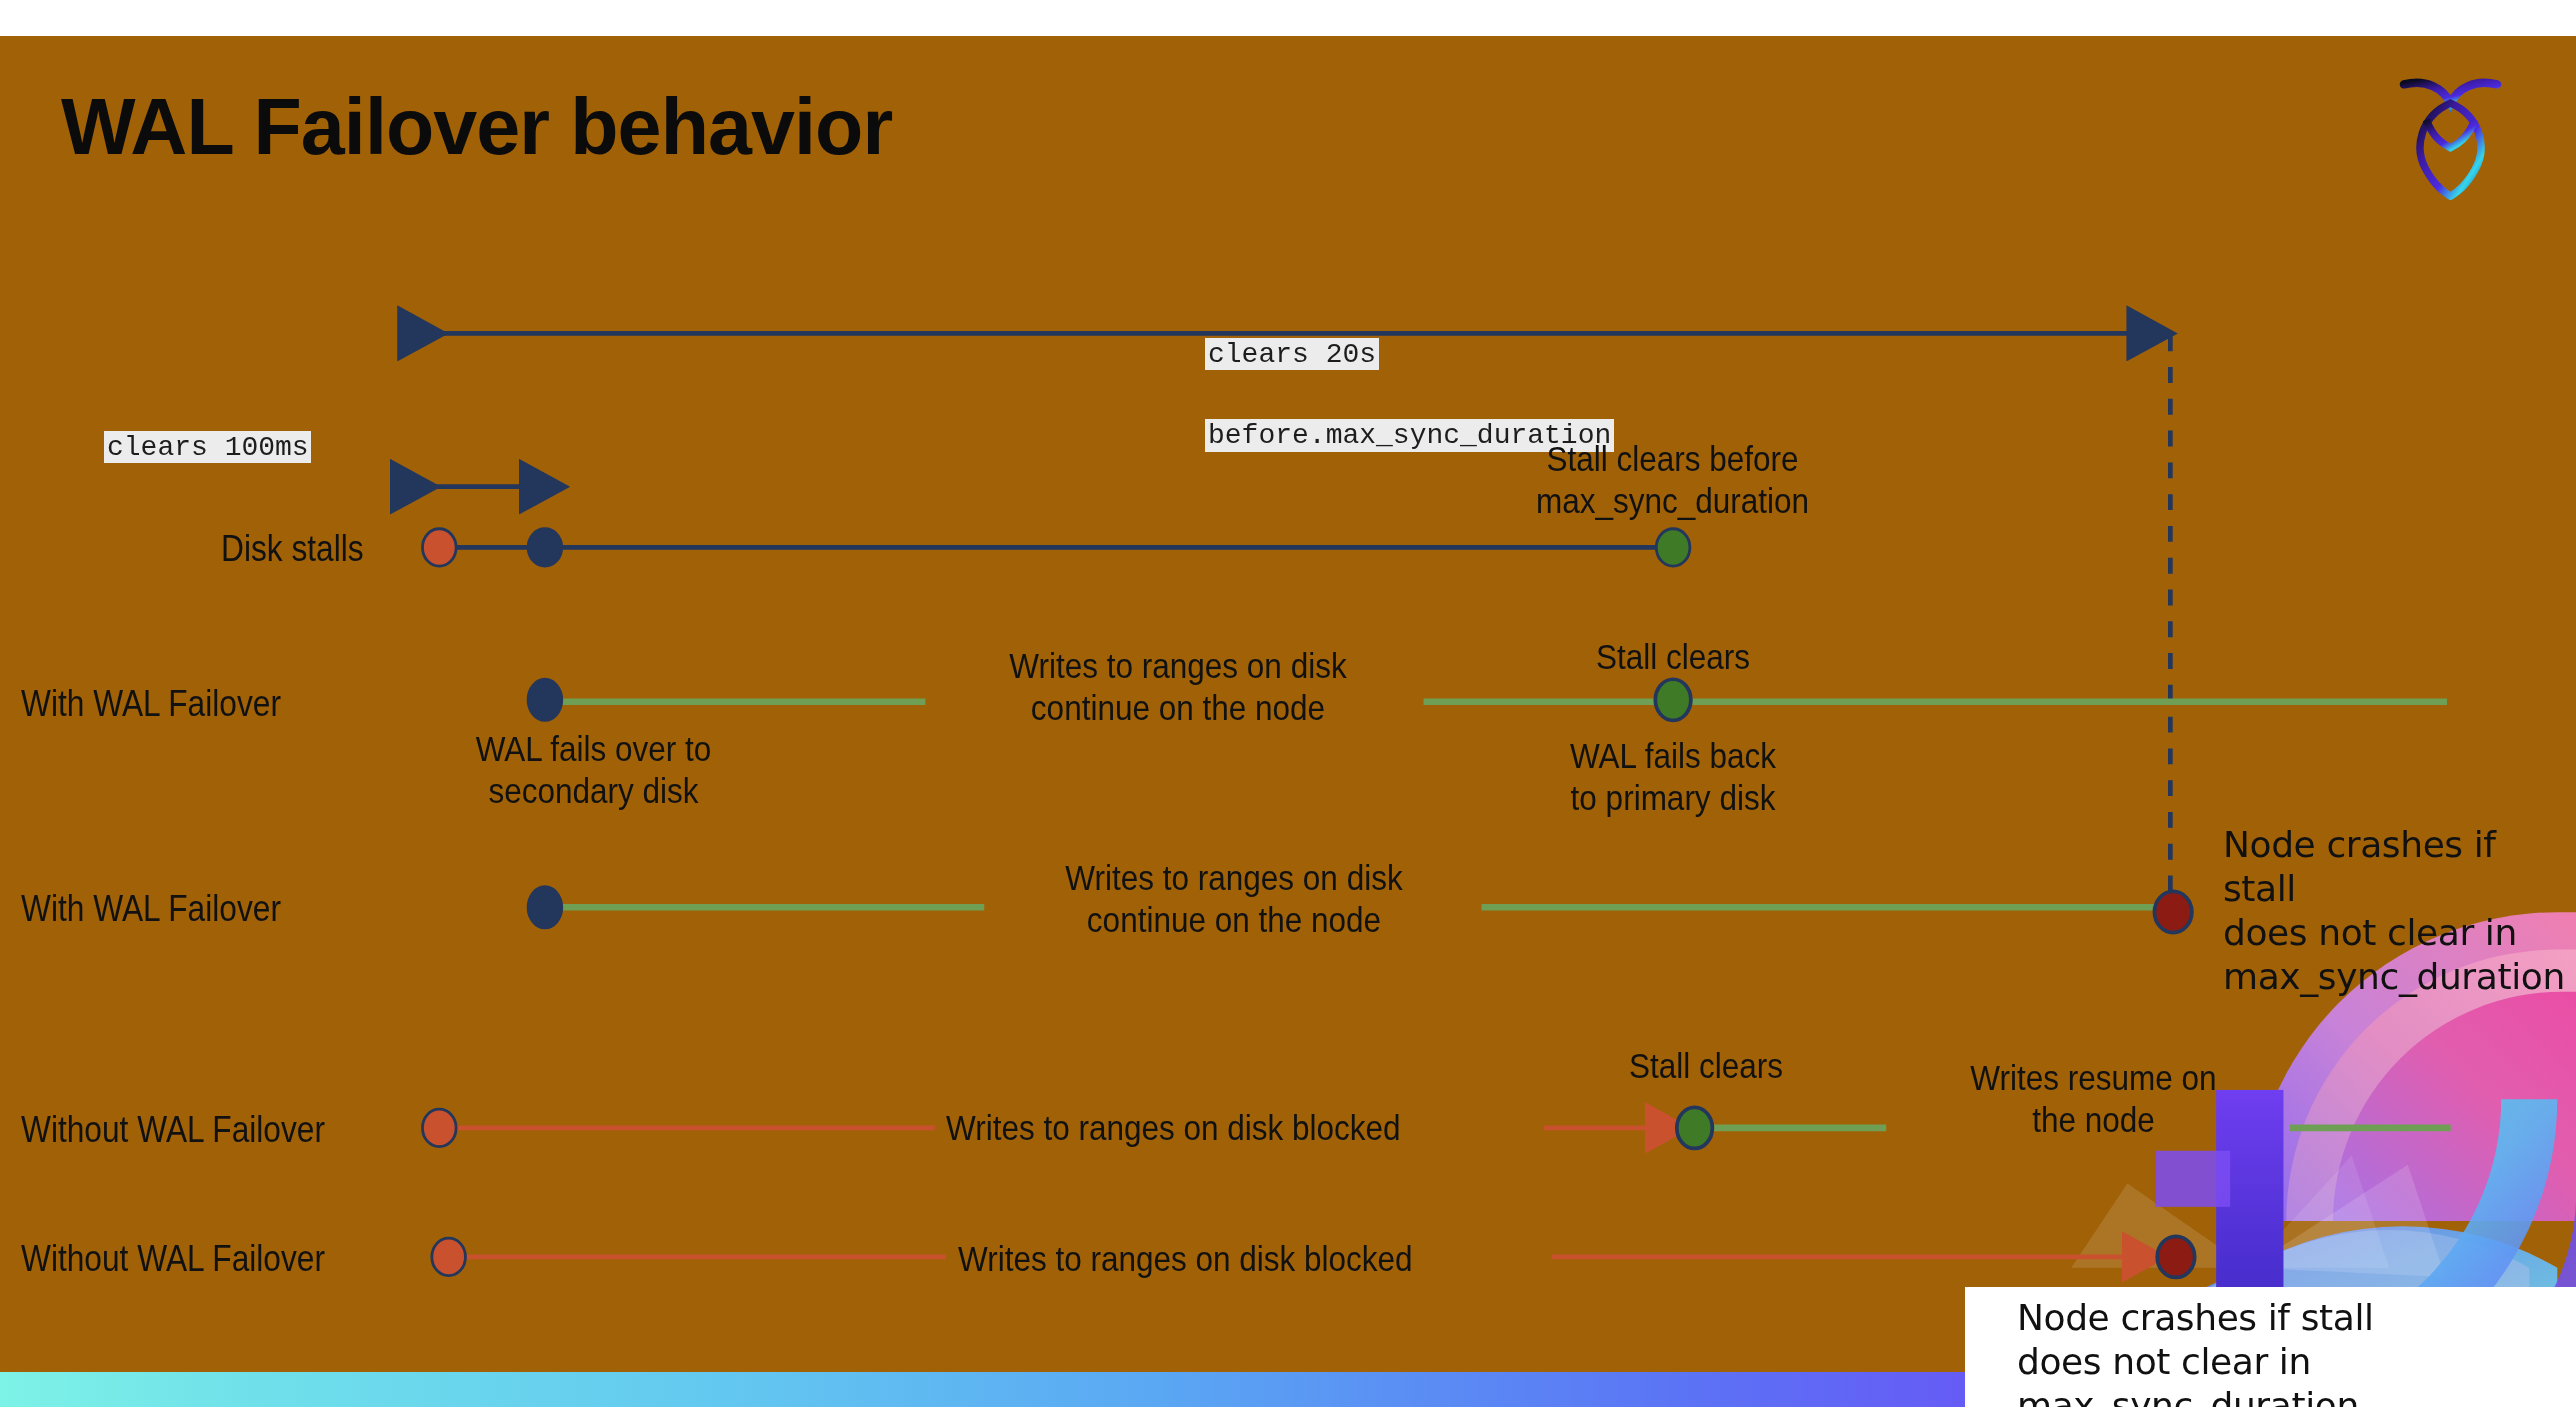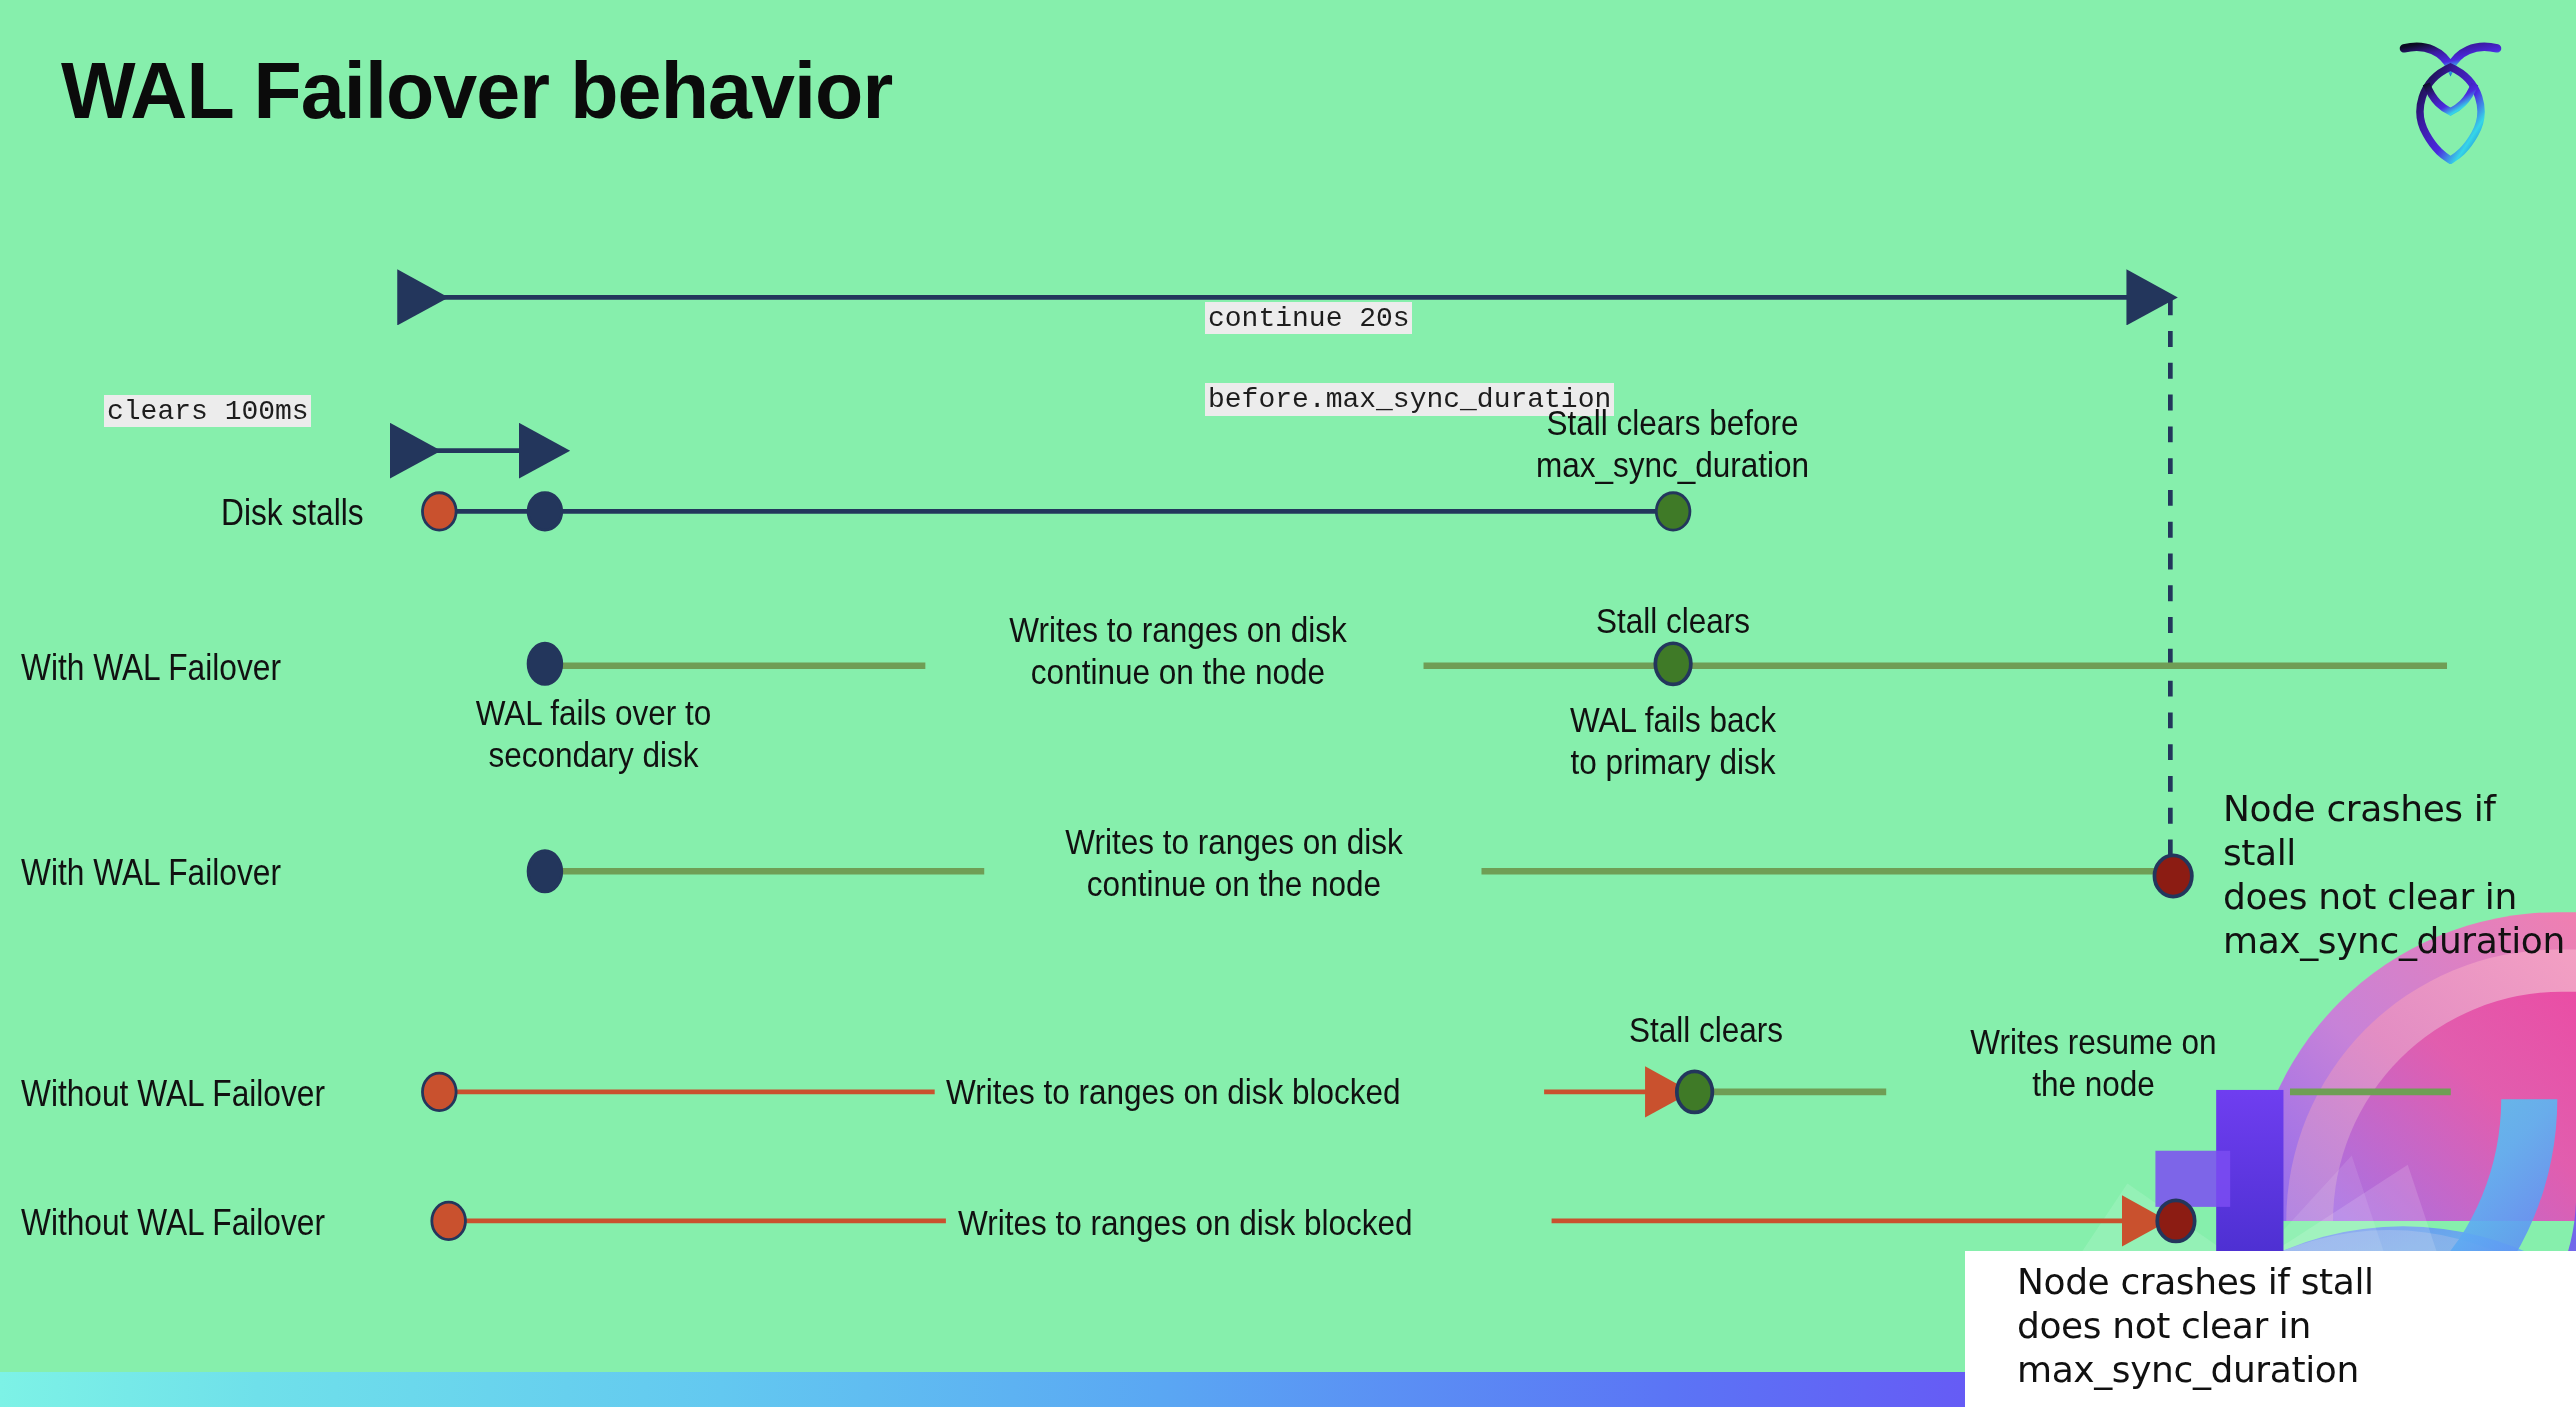--- a/index.html
+++ b/index.html
@@ -3,21 +3,21 @@
 <meta charset="utf-8">
 <style>
   html,body{margin:0;padding:0;}
   body{
     width:2576px;height:1408px;
     background:#ffffff;
     font-family:"Liberation Sans", sans-serif;
     overflow:hidden;
     position:relative;
   }
-  #slide{position:absolute;inset:0;overflow:hidden;background:#86efac;}
+  #slide{position:absolute;inset:0;overflow:hidden;background:#a16207;margin-top:36px;}
 
   
   #corner-art{
     position:absolute; right:0; bottom:0; width:729px; height:580px;
     pointer-events:none;
   }
   
   #bottom-bar{
     position:absolute;left:0;bottom:0;width:2576px;height:36px;
     background:linear-gradient(90deg,#7df2e6 0%,#6fe0ea 10%,#63c8f0 28%,#5aa7f3 45%,#5b74f5 65%,#6b4ff5 82%,#7a4bf6 100%);
@@ -220,21 +220,21 @@
 
     <g>
       <line x1="480" y1="1306" x2="1012" y2="1306" stroke="#c9512e" stroke-width="5"></line>
       <line x1="1660" y1="1306" x2="2310" y2="1306" stroke="#c9512e" stroke-width="5" marker-end="url(#orangeArrowR)"></line>
       <ellipse cx="480" cy="1306" rx="18" ry="20" fill="#c9512e" stroke="#23365c" stroke-width="3"></ellipse>
       <ellipse cx="2328" cy="1306" rx="20" ry="22" fill="#8c1c13" stroke="#23365c" stroke-width="4"></ellipse>
     </g>
   </svg>
 
   <div class="mono" style="left:1138px;top:258px;">
-    <span>continue 20s</span><br>
+    <span>clears 20s</span><br>
     <span>before.max_sync_duration</span>
   </div>
 
   <div class="mono" style="left:37px;top:351px;">
     <span>clears 100ms</span><br>
   </div>
 
   <div class="rowlabel" style="left:221px;top:492px;transform-origin:left center;">Disk stalls</div>
   <div class="rowlabel" style="left:20.6px;top:647px;transform-origin:left center;">With WAL Failover</div>
   <div class="rowlabel" style="left:20.6px;top:852px;transform-origin:left center;">With WAL Failover</div>

